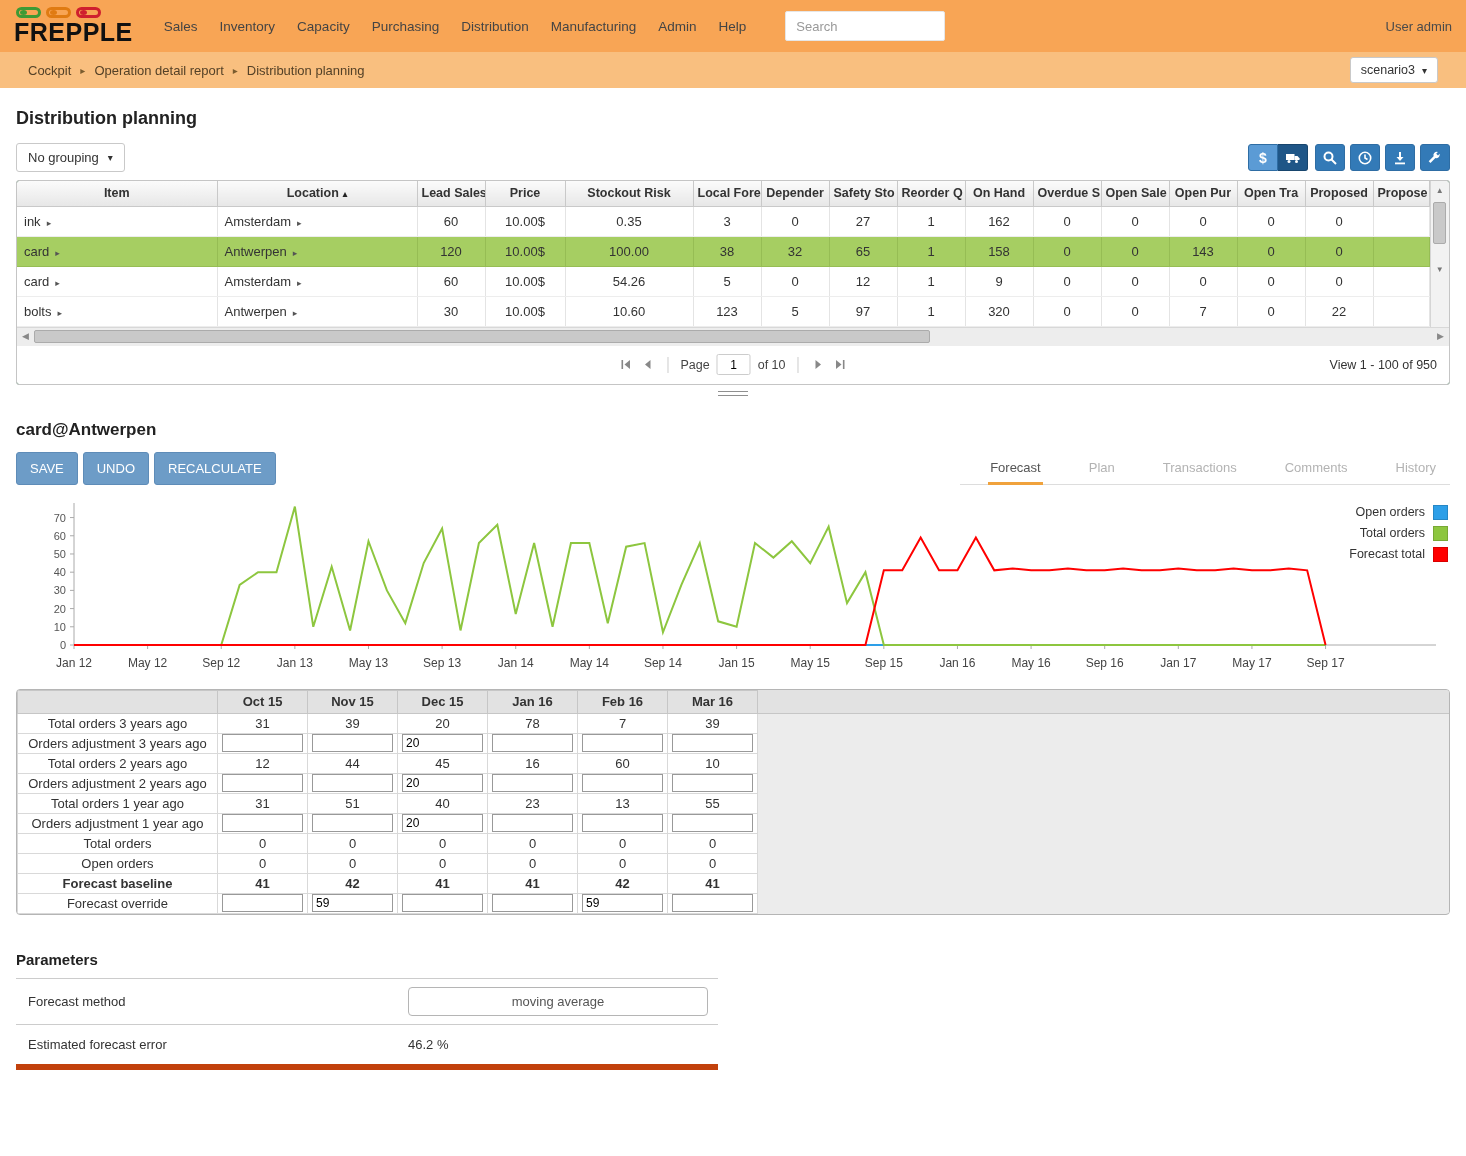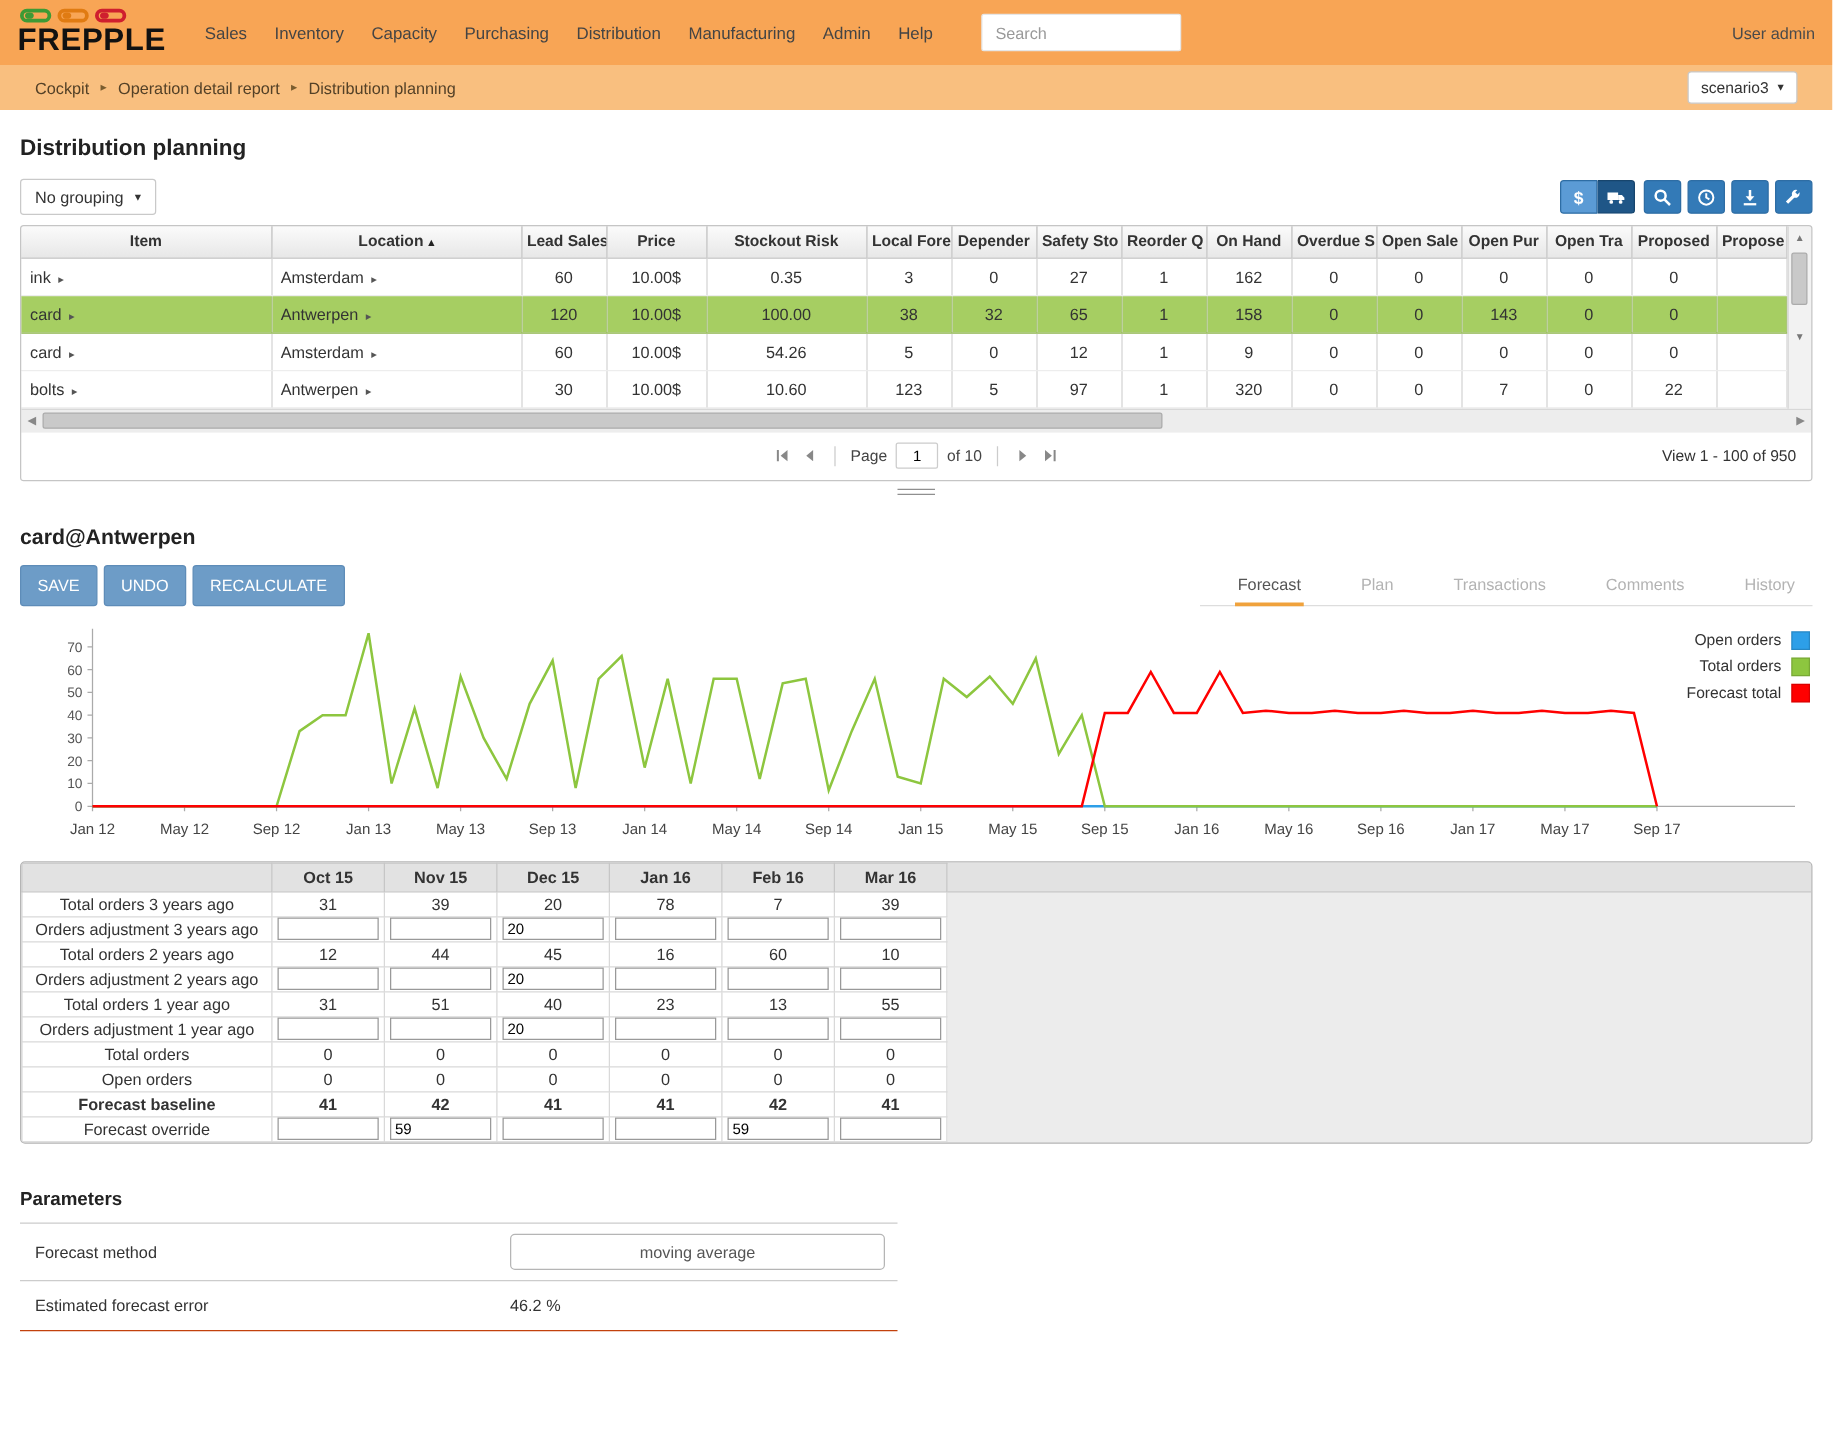--- a/index.html
+++ b/index.html
@@ -42,21 +42,21 @@
 .icon-buttons{display:flex;gap:5px;align-items:center}
 .btn-pair{display:flex;margin-right:2px}
 .btn-pair .ibtn:first-child{border-radius:3px 0 0 3px}
 .btn-pair .ibtn:last-child{border-radius:0 3px 3px 0;border-left:0}
 .ibtn{width:30px;height:27px;border-radius:3px;border:1px solid #2e6da4;background:#337ab7;color:#fff;display:flex;align-items:center;justify-content:center;padding:0}
 .ibtn.light{background:#5b9bd5}
 .ibtn.dark{background:#1f5687;border-color:#17456d}
 .ibtn .dollar{font-size:14px;font-weight:bold;line-height:1}
 
 
-.grid-panel{border:1px solid #c5c5c5;border-radius:3px;overflow:hidden;background:#e5e5e5}
+.grid-panel{border:1px solid #c5c5c5;border-radius:3px;overflow:hidden;background:#14532d}
 .grid-body{display:flex}
 table.main{border-collapse:collapse;table-layout:fixed;width:1412px}
 table.main th{background:linear-gradient(#fbfbfb,#e7e7e7);border-right:1px solid #c9c9c9;border-bottom:1px solid #c9c9c9;height:25px;font-size:12.5px;font-weight:bold;text-align:center;padding:0 4px;overflow:hidden;white-space:nowrap;color:#333}
 table.main td{height:30px;border-right:1px solid #e4e4e4;border-bottom:1px solid #ededed;font-size:13px;text-align:center;padding:0 7px;overflow:hidden;white-space:nowrap;background:#fff}
 table.main td.cell-text{text-align:left}
 .cell-caret{color:#555;font-size:9px;margin-left:6px}
 tr.selected td{background:#a6ce62;border-right-color:#96bd54;border-bottom-color:#96bd54}
 .sort-icon{margin-left:4px;font-size:9px;color:#222}
 .v-scrollbar{width:21px;background:#f2f2f2;border-left:1px solid #d5d5d5;display:flex;flex-direction:column;align-items:center;padding:4px 0}
 .v-arrow{font-size:8px;color:#777;line-height:12px}
@@ -101,21 +101,21 @@
 table.fg th.g-fill{border-right:0;border-top:0;background:#e2e2e2}
 table.fg td{background:#fff;border:1px solid #d9d9d9;font-size:13px;text-align:center;height:20px;padding:0 4px}
 table.fg td.g-fill{background:#ececec;border-top:0;border-right:0;border-bottom:0}
 td.g-label{text-align:left;font-size:12.5px;padding-left:8px;white-space:nowrap}
 .g-input-row td{height:25px}
 .g-input{width:100%;height:18px;border:1px solid #999;font-size:12px;padding:0 3px;font-family:inherit}
 .bold{font-weight:bold}
 
 
 .params-title{font-size:15px;font-weight:bold;margin:36px 0 0;color:#222}
-.params{width:702px;margin-top:10px;border-bottom:1px solid #c2410c}
+.params{width:702px;margin-top:10px;border-bottom:6px solid #c2410c}
 .param-row{display:flex;align-items:center;border-top:1px solid #ccc;padding:8px 0 8px 12px;min-height:40px}
 .param-label{width:380px;font-size:13px;color:#333}
 .param-value{display:flex;align-items:center;font-size:13px;color:#333}
 .param-btn{width:300px;height:29px;background:#fff;border:1px solid #b5b5b5;border-radius:4px;font-size:13px;color:#555;font-family:inherit}
 </style>
 </head>
 <body>
 
 <div class="topnav">
   <a class="logo">

